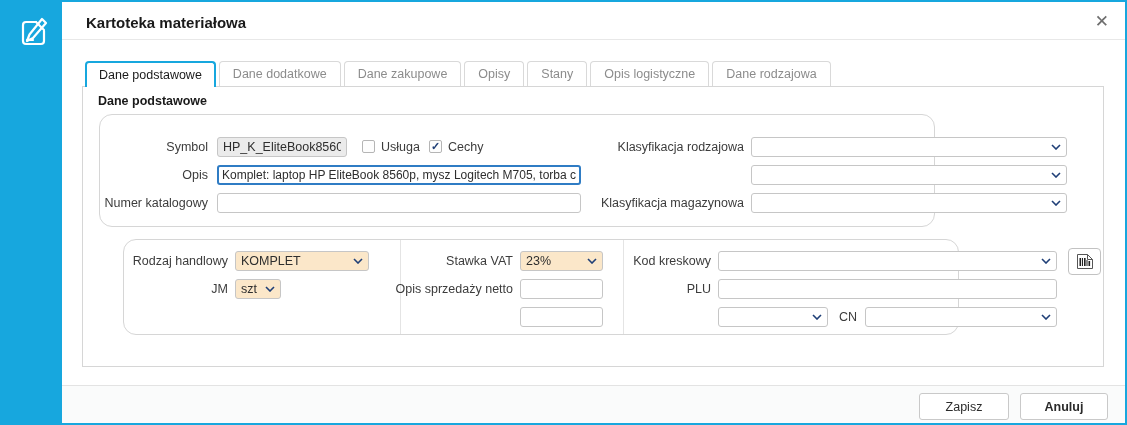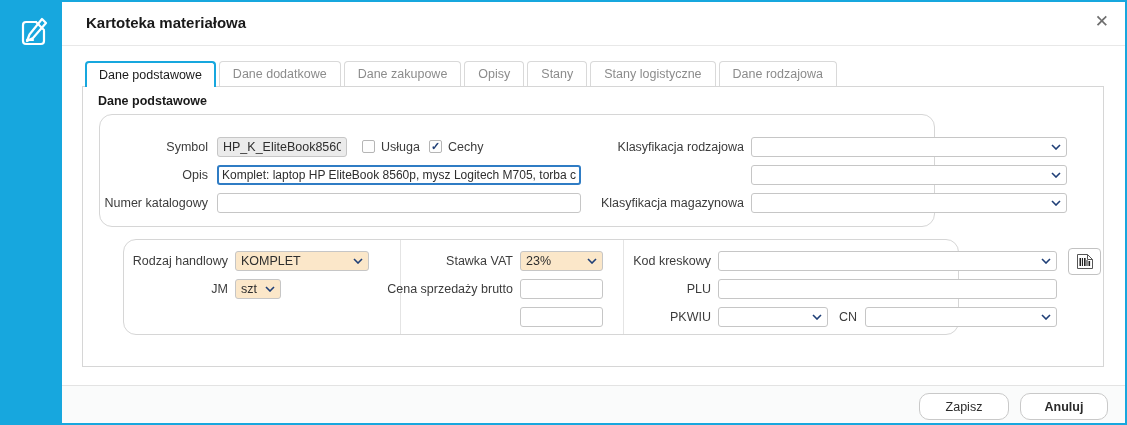--- a/index.html
+++ b/index.html
@@ -10,21 +10,21 @@
     position: relative; width: 1127px; height: 425px;
     background: #fff; border: 2px solid #17A7DE; overflow: hidden;
   }
   .sidebar {
     position: absolute; left: 0; top: 0; bottom: 0; width: 60px;
     background: #17A7DE;
   }
   .sidebar svg { position: absolute; left: 12px; top: 12px; }
 
   .header {
-    position: absolute; left: 60px; top: 0; right: 0; height: 44px;
+    position: absolute; left: 60px; top: 0; right: 0; height: 38px;
     border-bottom: 1px solid #E8E8E8; background: #fff;
   }
   .title {
     position: absolute; left: 24px; top: 0; line-height: 42px;
     font-size: 15px; font-weight: bold; color: #1A1A1A;
   }
   .close {
     position: absolute; right: 16px; top: 10px; font-size: 17px;
     color: #6E6E6E; cursor: pointer; line-height: 20px;
   }
@@ -93,21 +93,21 @@
     border-radius: 4px; background: #fff; display: flex; align-items: center;
     justify-content: center; cursor: pointer;
   }
 
   .footer {
     position: absolute; left: 60px; top: 383px; right: 0; bottom: 0;
     background: #FAFBFB; border-top: 1px solid #E3E3E3;
   }
   .btn {
     position: absolute; height: 27px; border: 1px solid #C9C9C9;
-    border-radius: 10px; background: #fff; font-size: 12.5px; color: #2B2B2B;
+    border-radius: 3px; background: #fff; font-size: 12.5px; color: #2B2B2B;
     display: flex; align-items: center; justify-content: center; cursor: pointer;
     font-family: "Liberation Sans", sans-serif;
   }
   #btn-save { left: 917px; top: 391px; width: 90px; }
   #btn-cancel { left: 1018px; top: 391px; width: 88px; font-weight: bold; }
 </style>
 </head>
 <body>
 
 <div class="dialog">
@@ -127,21 +127,21 @@
     <div class="title">Kartoteka materiałowa</div>
   </div>
   <div class="close">✕</div>
 
   <div class="tabs">
     <div class="tab active">Dane podstawowe</div>
     <div class="tab">Dane dodatkowe</div>
     <div class="tab">Dane zakupowe</div>
     <div class="tab">Opisy</div>
     <div class="tab">Stany</div>
-    <div class="tab">Stany logistyczne</div>
+    <div class="tab">Opis logistyczne</div>
     <div class="tab">Dane rodzajowa</div>
   </div>
 
   <div class="panel">
     <div class="heading">Dane podstawowe</div>
 
     <div class="gbox" id="box1">
       <div class="lbl" style="left:0;width:108px;top:22px">Symbol</div>
       <input class="fld gray" style="left: 117px; top: 22px; width: 130px;" readonly="" value="HP_K_EliteBook8560P">
 
@@ -204,21 +204,21 @@
       </div>
 
       <div class="lbl" style="left:150px;width:239px;top:11px">Stawka VAT</div>
       <div class="combo tan" style="left:396px;top:11px;width:83px">
         <span>23%</span>
         <svg class="arrow" width="10" height="6" viewBox="0 0 10 6">
             <polyline points="1,1 5,5 9,1" fill="none" stroke="#1F3F77" stroke-width="1.6"></polyline>
           </svg>
       </div>
 
-      <div class="lbl" style="left:150px;width:239px;top:39px">Cena sprzedaży brutto</div>
+      <div class="lbl" style="left:150px;width:239px;top:39px">Opis sprzedaży netto</div>
       <input class="fld" style="left: 396px; top: 39px; width: 83px;" value="">
 
       <input class="fld" style="left: 396px; top: 67px; width: 83px;" value="">
 
       <div class="lbl" style="left:467px;width:120px;top:11px">Kod kreskowy</div>
       <div class="combo" style="left:594px;top:11px;width:339px">
         <span></span>
         <svg class="arrow" width="10" height="6" viewBox="0 0 10 6">
             <polyline points="1,1 5,5 9,1" fill="none" stroke="#1F3F77" stroke-width="1.6"></polyline>
           </svg>
@@ -231,21 +231,20 @@
           <rect x="7" y="5" width="1" height="8" fill="#222"></rect>
           <rect x="9" y="5" width="1.6" height="8" fill="#222"></rect>
           <rect x="11.5" y="7" width="1" height="6" fill="#222"></rect>
           <rect x="13.5" y="8" width="1.6" height="5" fill="#222"></rect>
         </svg>
       </div>
 
       <div class="lbl" style="left:467px;width:120px;top:39px">PLU</div>
       <input class="fld" style="left: 594px; top: 39px; width: 339px;" value="">
 
-      <div class="lbl" style="left:467px;width:120px;top:67px">PKWIU</div>
       <div class="combo" style="left:594px;top:67px;width:110px">
         <span></span>
         <svg class="arrow" width="10" height="6" viewBox="0 0 10 6">
             <polyline points="1,1 5,5 9,1" fill="none" stroke="#1F3F77" stroke-width="1.6"></polyline>
           </svg>
       </div>
 
       <div class="lbl" style="left:705px;width:28px;top:67px">CN</div>
       <div class="combo" style="left:741px;top:67px;width:192px">
         <span></span>

